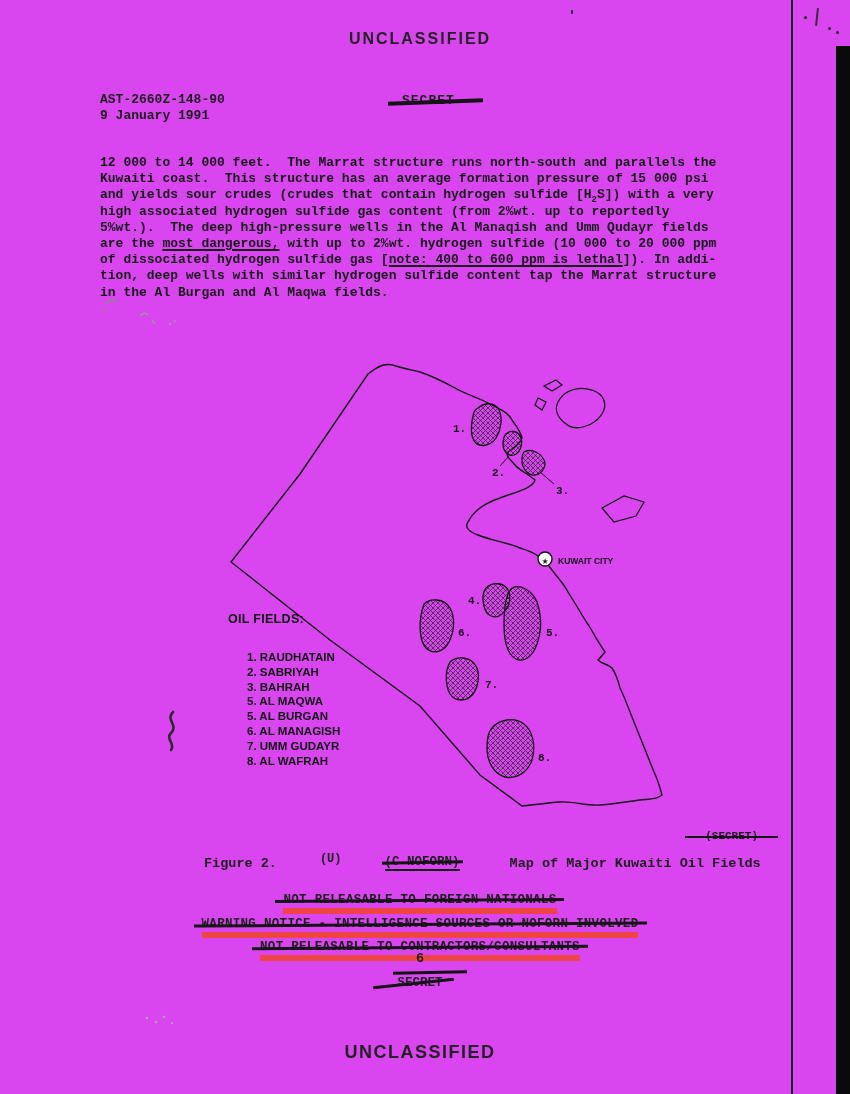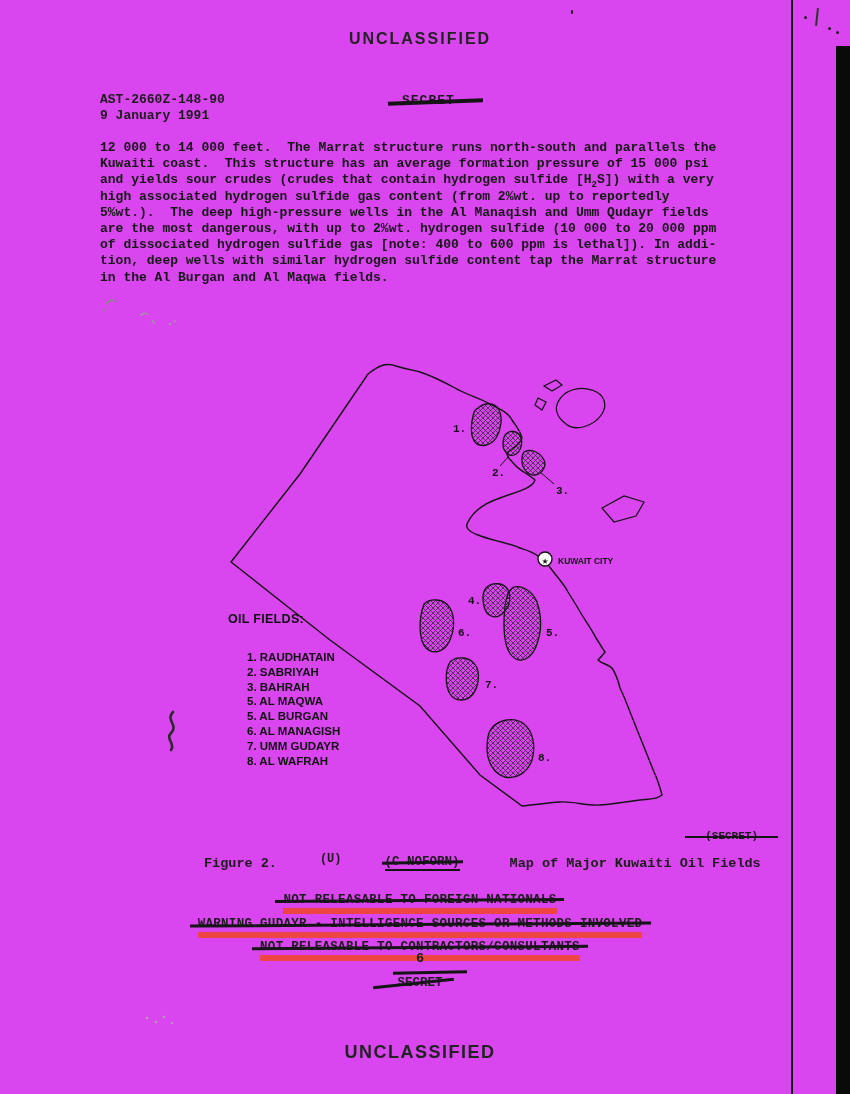--- a/index.html
+++ b/index.html
@@ -11,23 +11,23 @@
   .banner-top{top:30px;font-size:16px;letter-spacing:2px;}
   .banner-bottom{top:1042px;font-size:18px;letter-spacing:1.5px;font-weight:600;}
 
   .doc-id{position:absolute;left:100px;top:92px;font-size:13px;line-height:16px;font-weight:700;}
 
   .secret-top{position:absolute;left:402px;top:93px;font-size:13px;font-weight:700;letter-spacing:1px;}
   .strike{position:relative;display:inline-block;}
   .strike-secret-top::after{content:"";position:absolute;left:-14px;right:-28px;top:7px;height:4px;
         background:#141414;transform:rotate(-2deg);}
 
-  .body-text{position:absolute;left:100px;top:140px;width:665px;font-size:13px;line-height:16.2px;
+  .body-text{position:absolute;left:100px;top:155px;width:665px;font-size:13px;line-height:16.2px;
         font-weight:700;white-space:pre-wrap;color:#161616;}
-  .body-text .u{text-decoration-thickness:1.5px;text-underline-offset:2px;}
+  .body-text .u{text-decoration:underline;text-decoration-thickness:1.5px;text-underline-offset:2px;}
   .body-text sub{font-size:9px;line-height:0;}
 
   .legend-title{position:absolute;left:228px;top:612px;font-family:"Liberation Sans",sans-serif;
         font-weight:700;font-size:12.5px;letter-spacing:.3px;color:#111;}
   .legend-items{position:absolute;left:247px;top:650px;font-family:"Liberation Sans",sans-serif;
         font-weight:700;font-size:11.5px;line-height:14.8px;color:#111;}
 
   .secret-paren{position:absolute;left:628px;top:830px;width:130px;text-align:right;
         font-size:11px;font-weight:700;}
   .strike-paren::after{content:"";position:absolute;left:-20px;right:-20px;top:46%;height:2.5px;
@@ -155,21 +155,21 @@
     <div>7. UMM GUDAYR</div>
     <div>8. AL WAFRAH</div>
   </div>
 
   <div class="secret-paren"><span class="strike strike-paren">(SECRET)</span></div>
 
   <div class="figure-caption"><span>Figure 2.</span><span class="umark">(U)</span><span class="struckc">(C NOFORN)</span><span class="ftitle">Map of Major Kuwaiti Oil Fields</span></div>
 
   <div class="warnings">
     <div><span class="warn-text">NOT RELEASABLE TO FOREIGN NATIONALS</span></div>
-    <div><span class="warn-text">WARNING GUDAYR - INTELLIGENCE SOURCES OR METHODS INVOLVED</span></div>
+    <div><span class="warn-text">WARNING NOTICE - INTELLIGENCE SOURCES OR NOFORN INVOLVED</span></div>
     <div><span class="warn-text">NOT RELEASABLE TO CONTRACTORS/CONSULTANTS</span></div>
   </div>
 
   <div class="page-num">6</div>
   <div class="page-num-line"></div>
   <div class="secret-bottom"><span class="strike strike-diag">SECRET</span></div>
 
   <div class="banner banner-bottom">UNCLASSIFIED</div>
 
   <div class="scan-line-v"></div>

